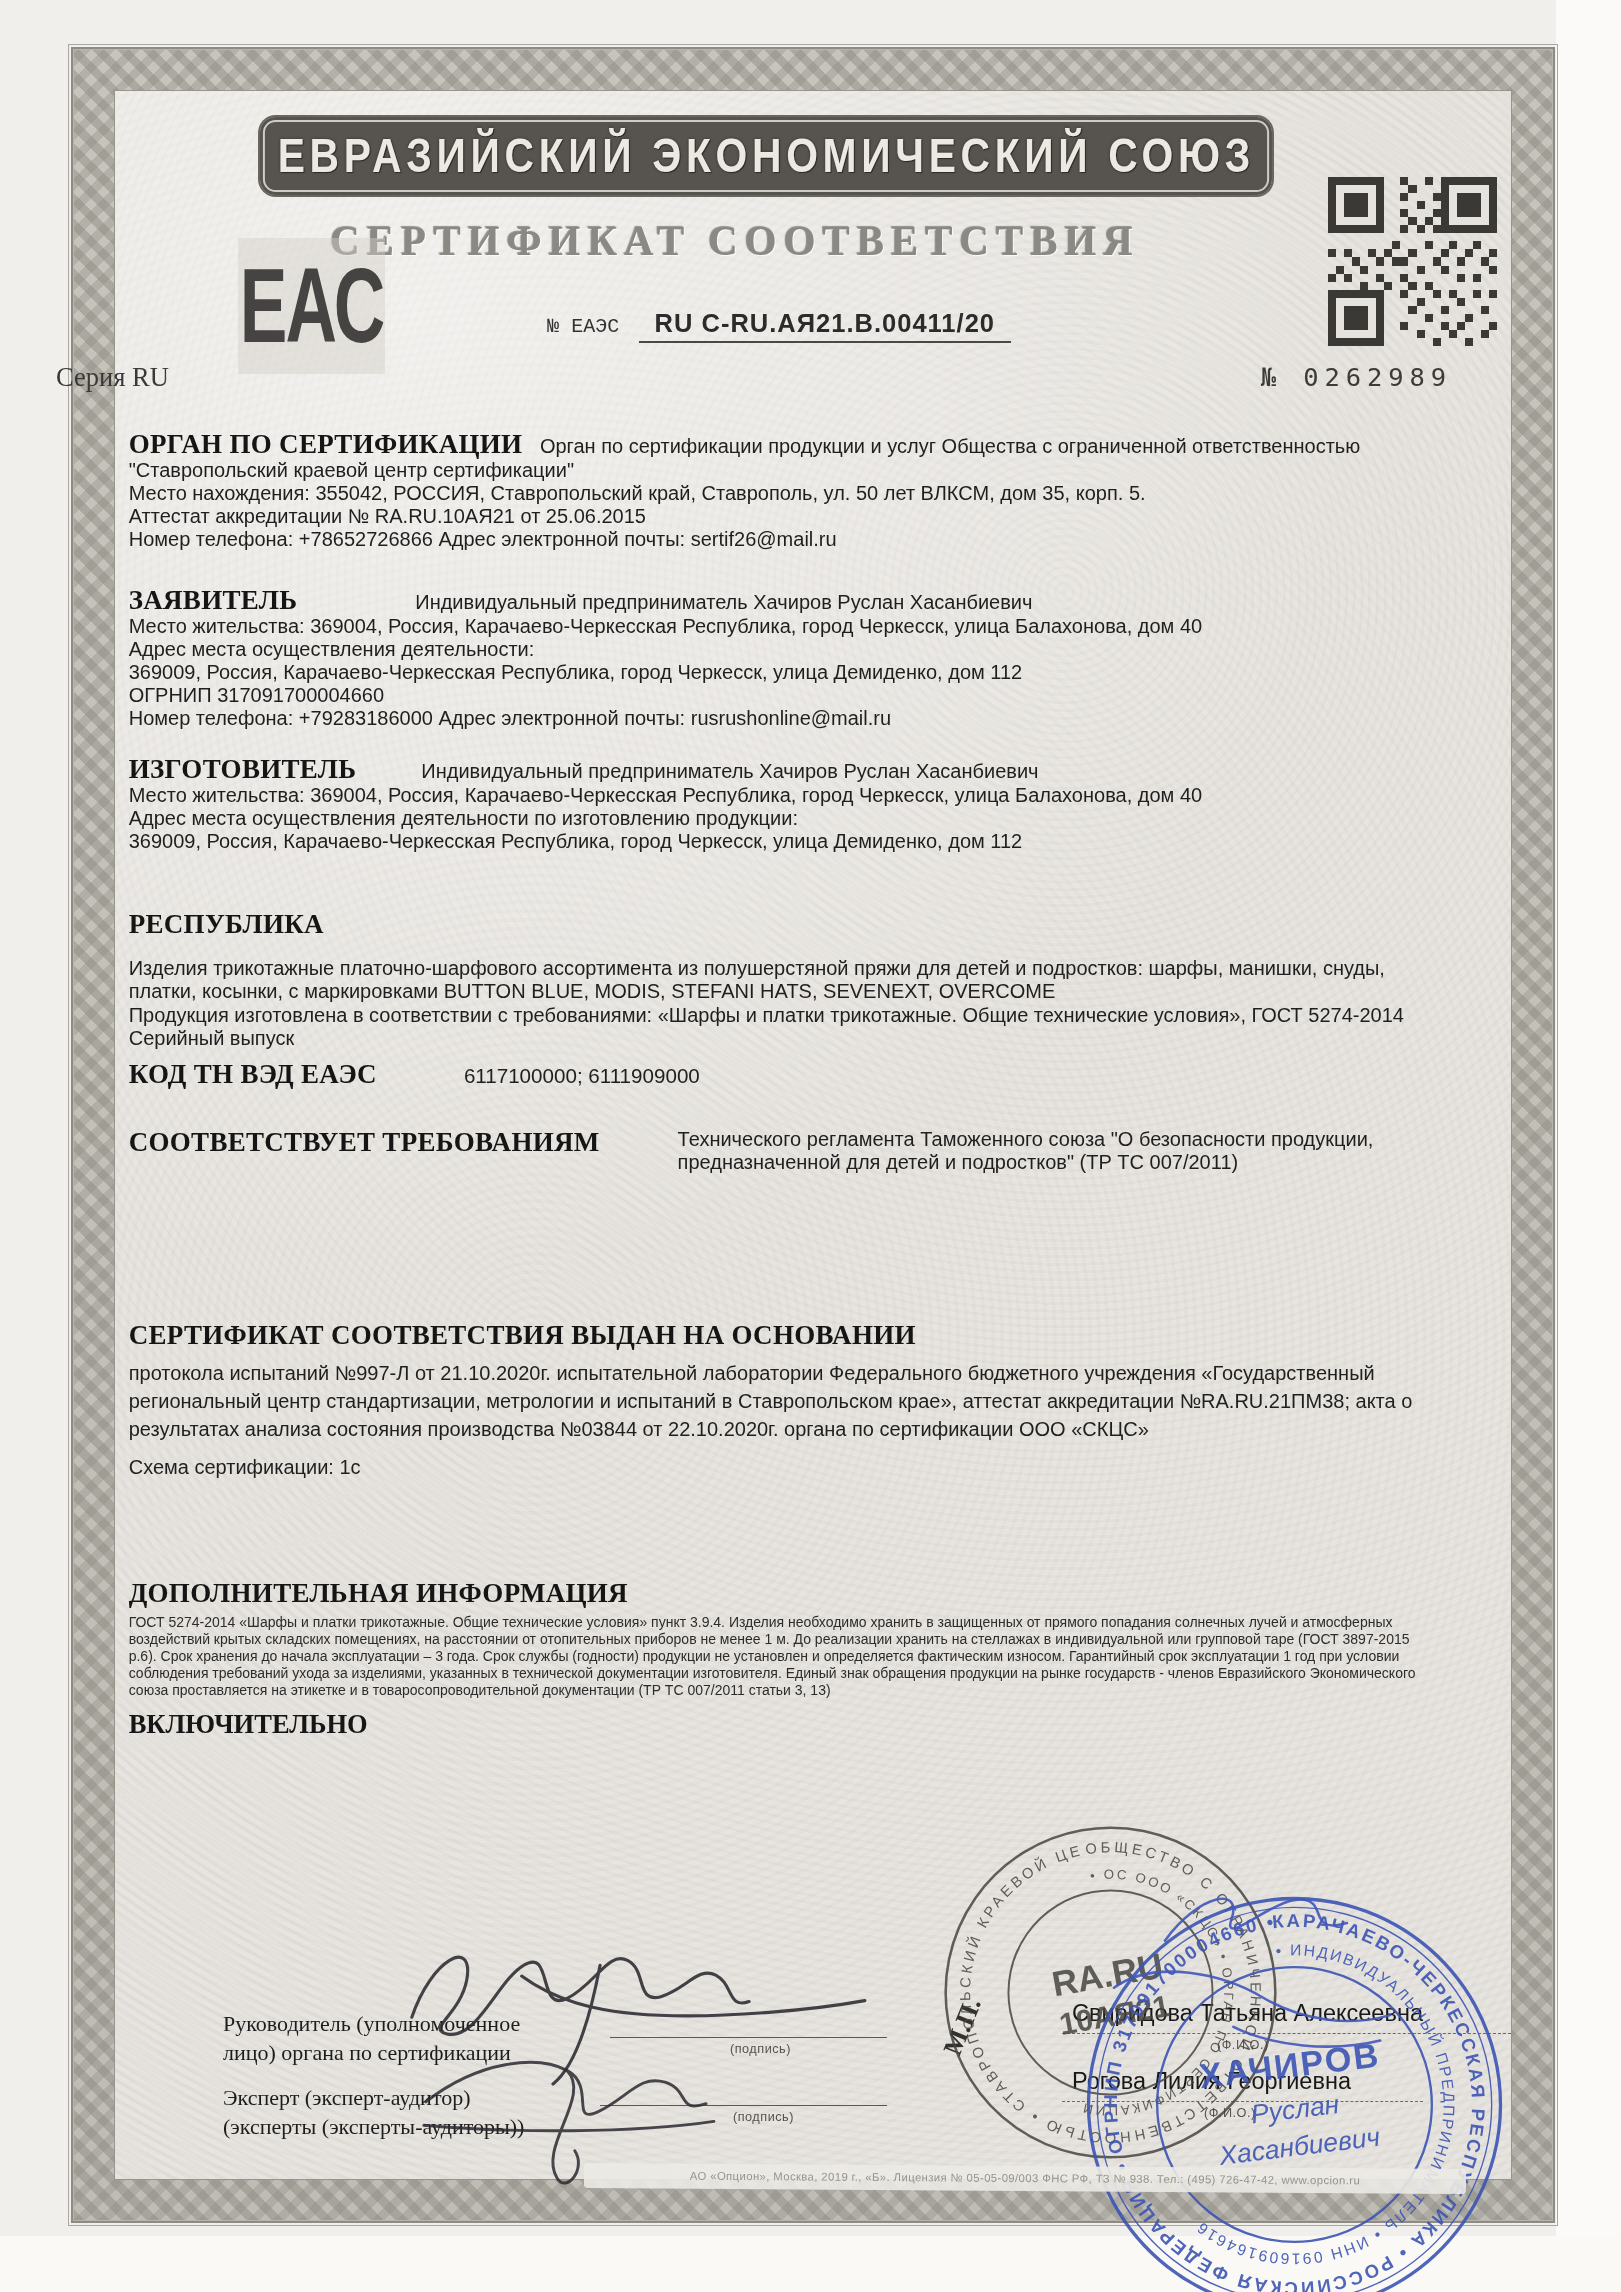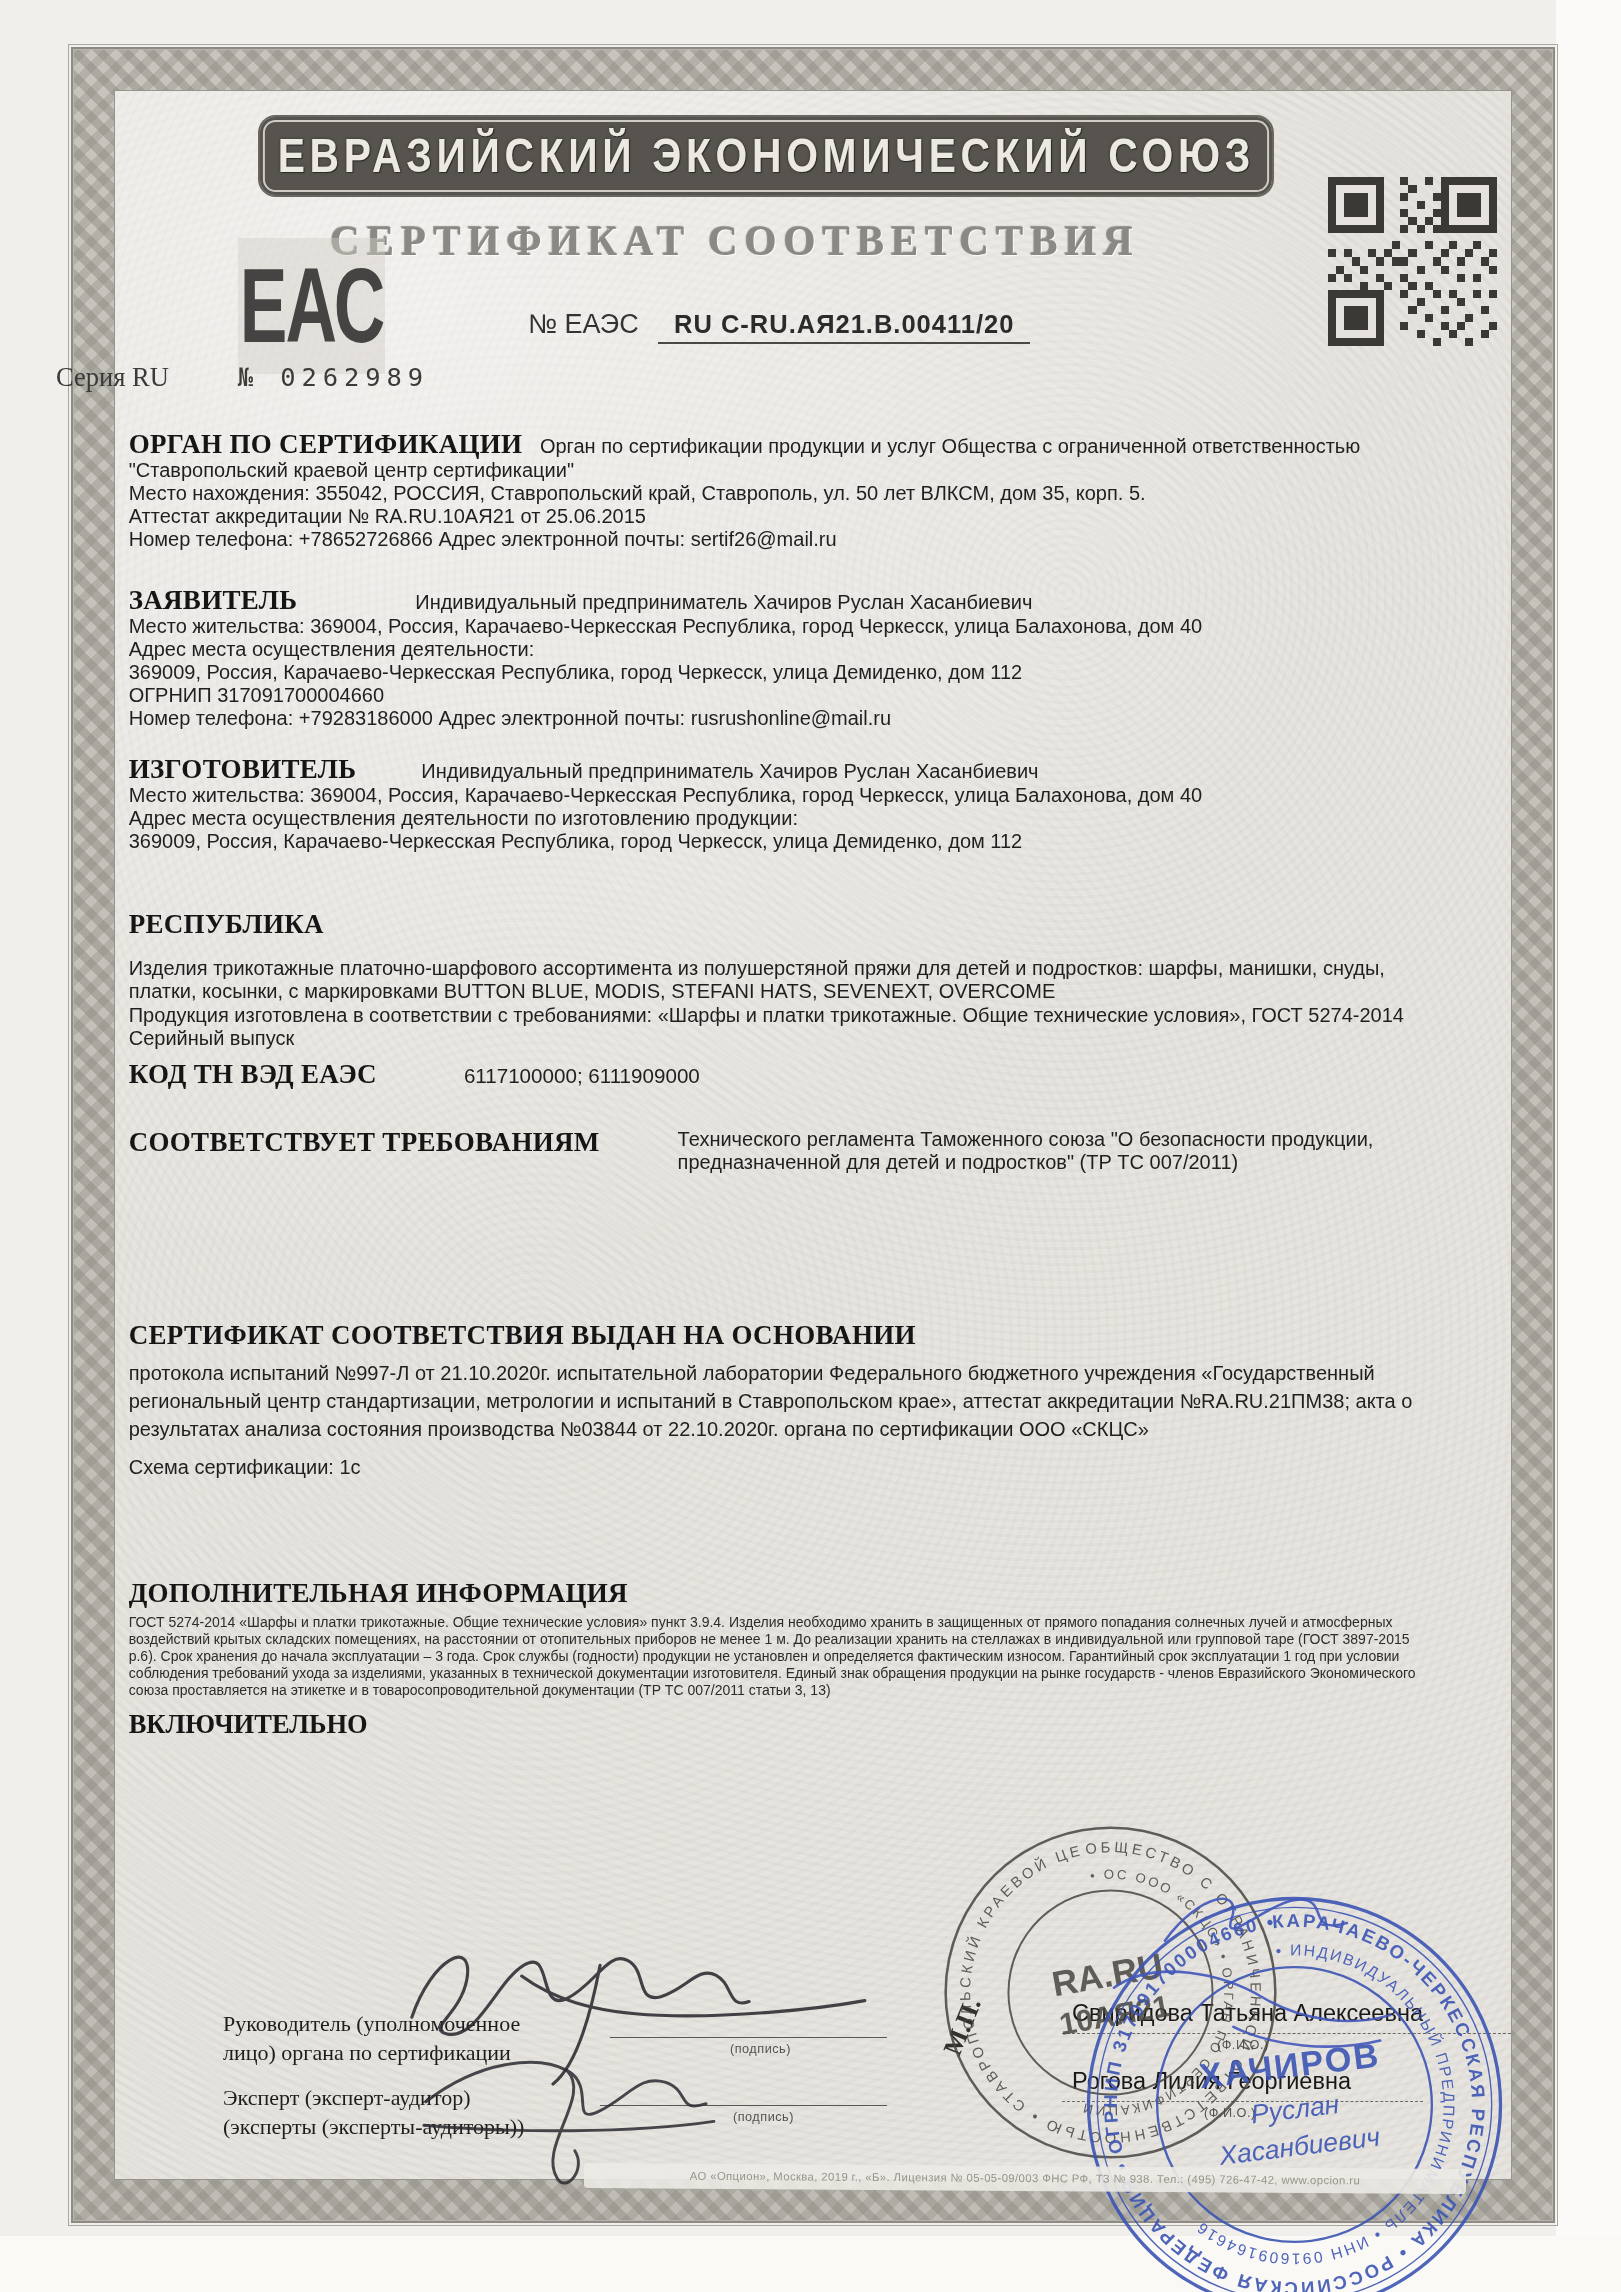--- a/index.html
+++ b/index.html
@@ -60,28 +60,28 @@
   .eac span{
     font-weight:bold;font-size:84px;color:#454442;letter-spacing:-2px;
     transform:scale(.85,1.25);font-family:"Liberation Sans",sans-serif;
   }
   .qr{position:absolute;left:1213px;top:86px;width:169px;height:169px;}
   .num-row{
     position:absolute;top:218px;left:0;right:0;
     display:flex;justify-content:center;align-items:baseline;gap:19.6px;
     transform:translateX(-34px);
   }
-  .num-row .lbl{font-family:Liberation Sans, sans-serif;font-size:27px;color:#333;}
+  .num-row .lbl{font-family:Liberation Mono, monospace;font-size:20px;color:#333;}
   .num-row .val{
     font-weight:bold;font-size:25.5px;letter-spacing:1px;color:#2b2b2b;
     border-bottom:2px solid #4a4845;padding:0 15.7px 2.9px 15.7px;
   }
   .series-row{
     position:absolute;top:271px;left:0;right:0;
-    display:flex;justify-content:flex-start;align-items:baseline;gap:69px;
+    display:flex;justify-content:space-between;align-items:baseline;gap:69px;
     transform:translateX(-59px);
   }
   .series-row .lbl{font-family:"Liberation Serif",serif;font-size:26.5px;color:#3a3a38;}
   .series-row .val{
     font-family:"DejaVu Sans Mono",monospace;font-size:25.5px;letter-spacing:5.9px;color:#3d3b38;
   }
 
   
   .content{
     position:absolute;left:13.7px;top:323px;width:1300px;

